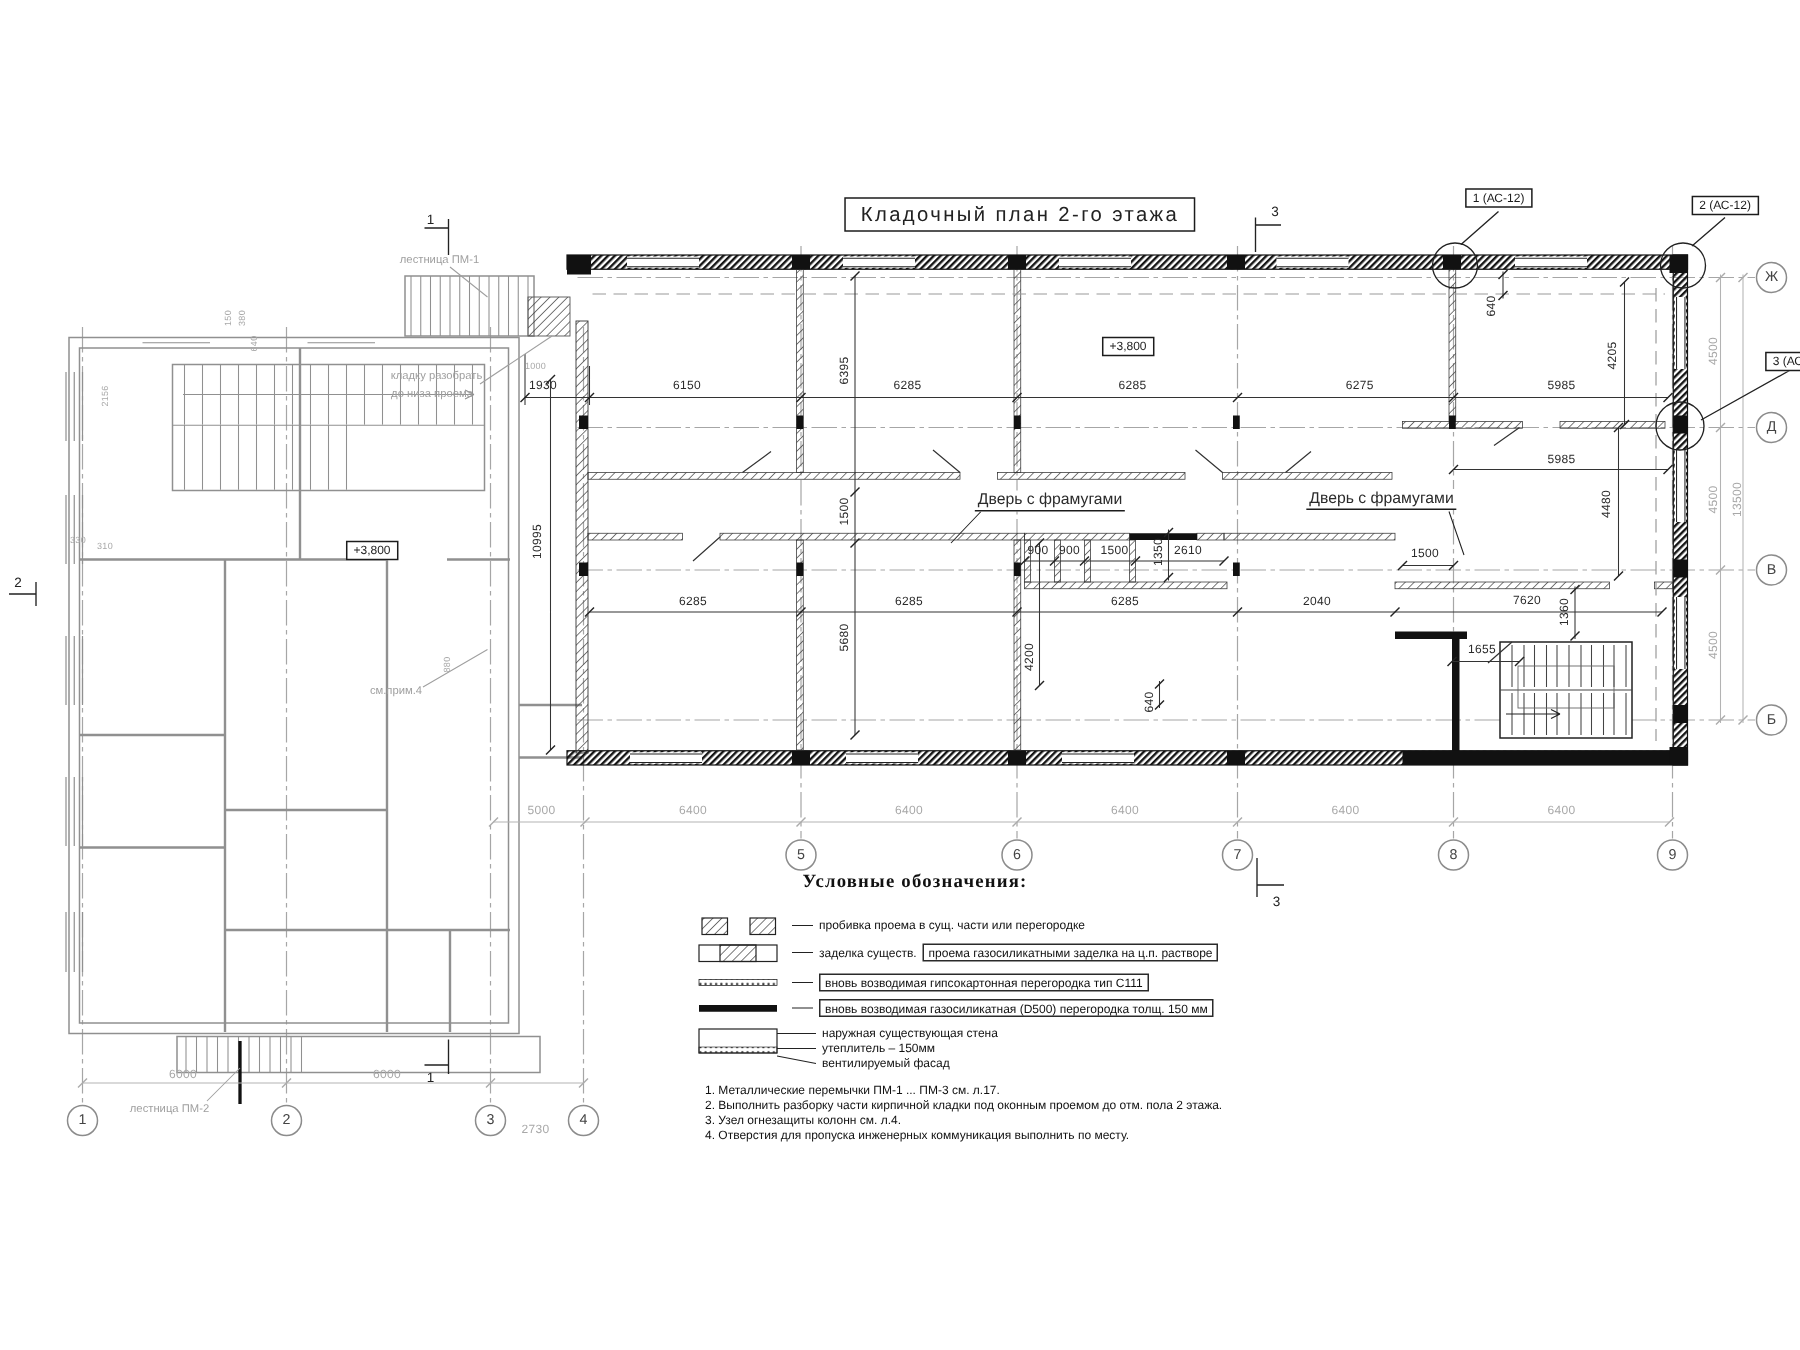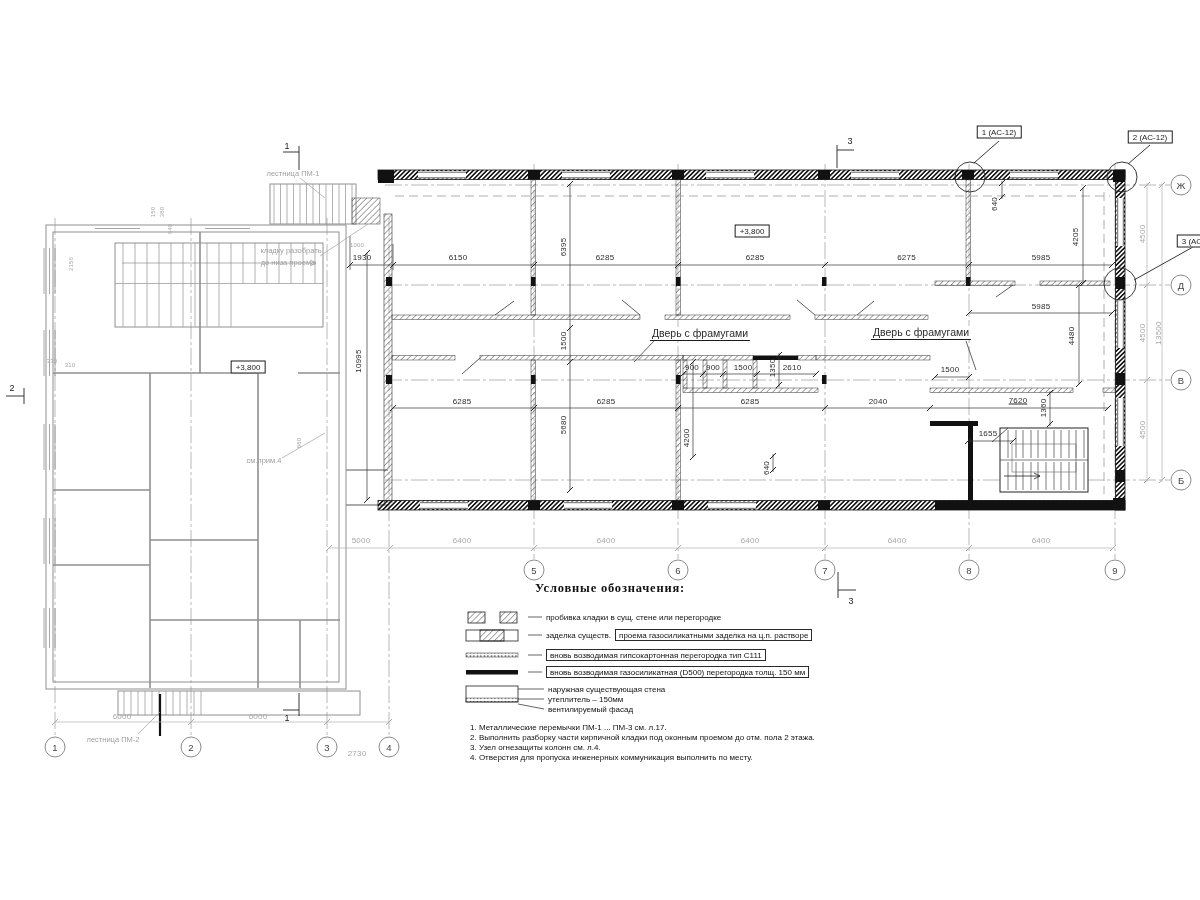--- a/index.html
+++ b/index.html
@@ -268,25 +268,26 @@
     <rect x="480" y="630" width="24" height="11" fill="url(#ph)"></rect>
     <rect x="466" y="653" width="52" height="4" fill="url(#pd)" stroke-width="0.5"></rect>
     <rect x="466" y="670" width="52" height="4.5" fill="#111" stroke="none"></rect>
     <rect x="466" y="686" width="52" height="16"></rect>
     <rect x="466" y="698" width="52" height="4" fill="url(#pd)" stroke-width="0.4"></rect>
     <path stroke-width="0.7" d="M528 617H542 M528 635H542 M528 655H542 M528 672H542
       M518 689H544 M518 699H544 M518 704L544 709"></path>
   </g>
 </svg>
 
+<div class="lbl box title-box" style="left:680px;top:143px">Кладочный план 2-го этажа</div>
 
 <div class="legend-title" style="left:535px;top:588px">Условные обозначения:</div>
 
 <div class="leg-row" style="left:546px;top:617px">
-  <span>пробивка кладки  в сущ. стене  или перегородке</span>
+  <span>пробивка проема  в сущ. части  или перегородке</span>
 </div>
 <div class="leg-row" style="left:546px;top:635px">
   <span>заделка существ.</span>
   <span class="leg-box">проема газосиликатными заделка на ц.п. растворе</span>
 </div>
 <div class="leg-row" style="left:546px;top:655px">
   <span class="leg-box">вновь возводимая гипсокартонная перегородка тип С111</span>
 </div>
 <div class="leg-row" style="left:546px;top:672px">
   <span class="leg-box">вновь возводимая газосиликатная (D500) перегородка толщ. 150 мм</span>
@@ -316,21 +317,21 @@
       <div class="lbl dim" style="left: 1041px; top: 306px;">5985</div>
       <div class="lbl dim" style="left: 692px; top: 367px;">900</div>
       <div class="lbl dim" style="left: 713px; top: 367px;">900</div>
       <div class="lbl dim" style="left: 743px; top: 367px;">1500</div>
       <div class="lbl dim" style="left: 792px; top: 367px;">2610</div>
       <div class="lbl dim" style="left: 950px; top: 369px;">1500</div>
       <div class="lbl dim" style="left: 462px; top: 401px;">6285</div>
       <div class="lbl dim" style="left: 606px; top: 401px;">6285</div>
       <div class="lbl dim" style="left: 750px; top: 401px;">6285</div>
       <div class="lbl dim" style="left: 878px; top: 401px;">2040</div>
-      <div class="lbl dim" style="left: 1018px; top: 400px; text-decoration: underline;">7620</div>
+      <div class="lbl dim" style="left: 1018px; top: 400px;">7620</div>
       <div class="lbl dim" style="left: 988px; top: 433px;">1655</div>
       <div class="lbl dim rot" style="left: 563px; top: 247px;">6395</div>
       <div class="lbl dim rot" style="left: 563px; top: 341px;">1500</div>
       <div class="lbl dim rot" style="left: 563px; top: 425px;">5680</div>
       <div class="lbl dim rot" style="left: 358px; top: 361px;">10995</div>
       <div class="lbl dim rot" style="left: 994px; top: 204px;">640</div>
       <div class="lbl dim rot" style="left: 1075px; top: 237px;">4205</div>
       <div class="lbl dim rot" style="left: 1071px; top: 336px;">4480</div>
       <div class="lbl dim rot" style="left: 686px; top: 438px;">4200</div>
       <div class="lbl dim rot" style="left: 766px; top: 468px;">640</div>

